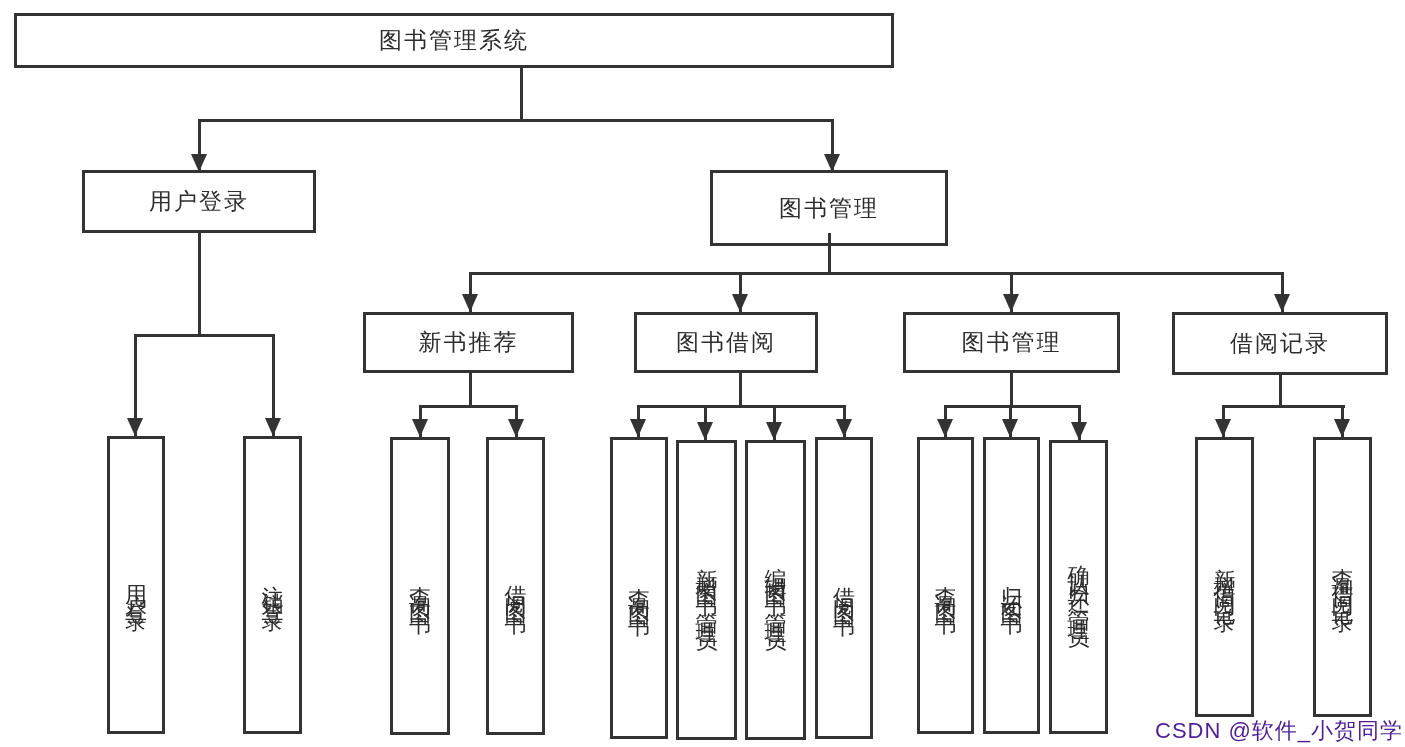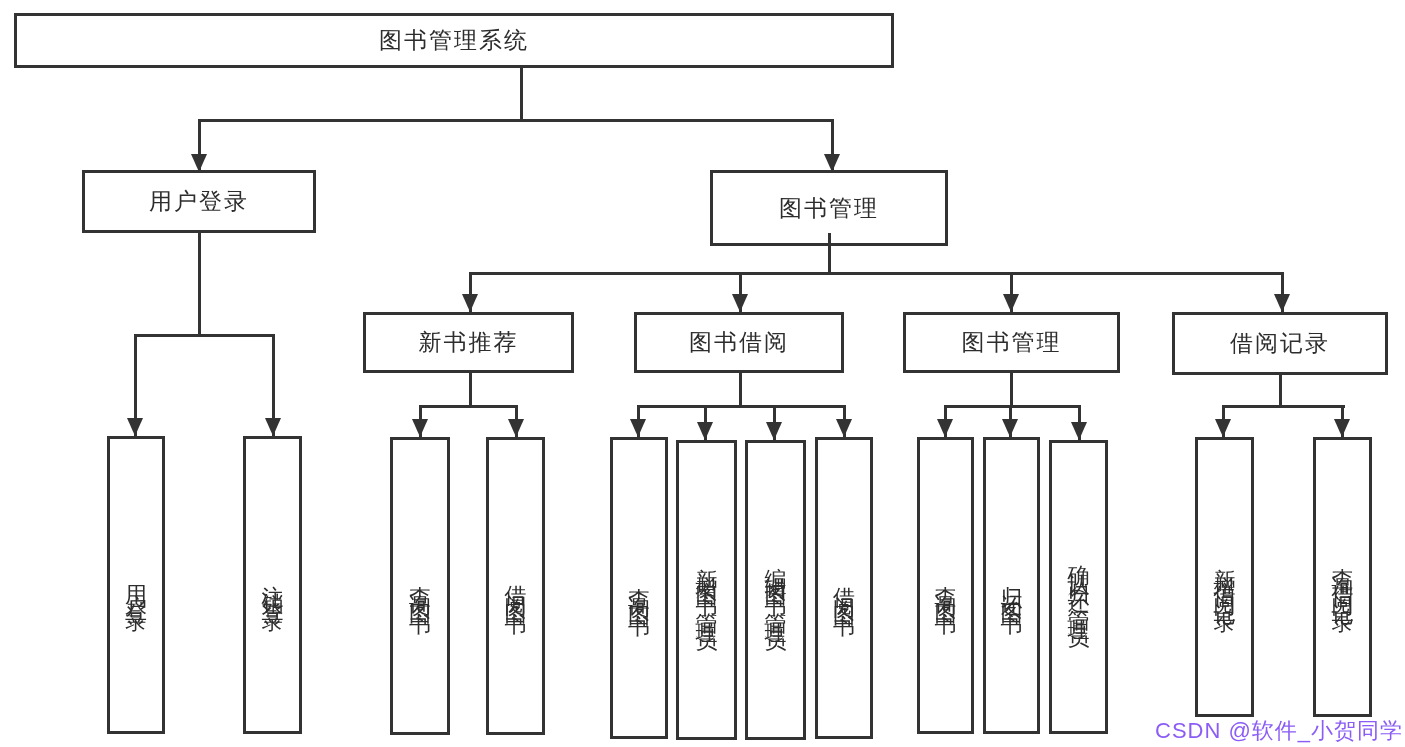--- a/index.html
+++ b/index.html
@@ -51,21 +51,21 @@
     border-left: 8px solid transparent;
     border-right: 8px solid transparent;
     border-top: 18px solid #333333;
   }
   .watermark {
     position: absolute;
     left: 1155px;
     top: 716px;
     font-size: 22px;
     letter-spacing: 1px;
-    color: #8b5cf6;
+    color: #4c1d95;
     white-space: nowrap;
     z-index: 5;
   }
 </style>
 </head>
 <body>
 
 <div id="canvas">
 
   <div class="box" style="left:14px;top:13px;width:880px;height:55px">
@@ -100,21 +100,21 @@
   <div class="line" style="left:739px;top:272px;width:3px;height:40px"></div>
   <div class="arrow" style="left:732px;top:294px"></div>
   <div class="line" style="left:1010px;top:272px;width:3px;height:40px"></div>
   <div class="arrow" style="left:1003px;top:294px"></div>
   <div class="line" style="left:1281px;top:272px;width:3px;height:40px"></div>
   <div class="arrow" style="left:1274px;top:294px"></div>
 
   <div class="box" style="left:363px;top:312px;width:211px;height:61px">
     <span class="hlabel">新书推荐</span>
   </div>
-  <div class="box" style="left:634px;top:312px;width:210px;height:61px">
+  <div class="box" style="left:634px;top:312px;width:184px;height:61px">
     <span class="hlabel">图书借阅</span>
   </div>
   <div class="box" style="left:903px;top:312px;width:217px;height:61px">
     <span class="hlabel">图书管理</span>
   </div>
   <div class="box" style="left:1172px;top:312px;width:216px;height:63px">
     <span class="hlabel">借阅记录</span>
   </div>
 
   <div class="line" style="left:469px;top:373px;width:3px;height:34px"></div>

